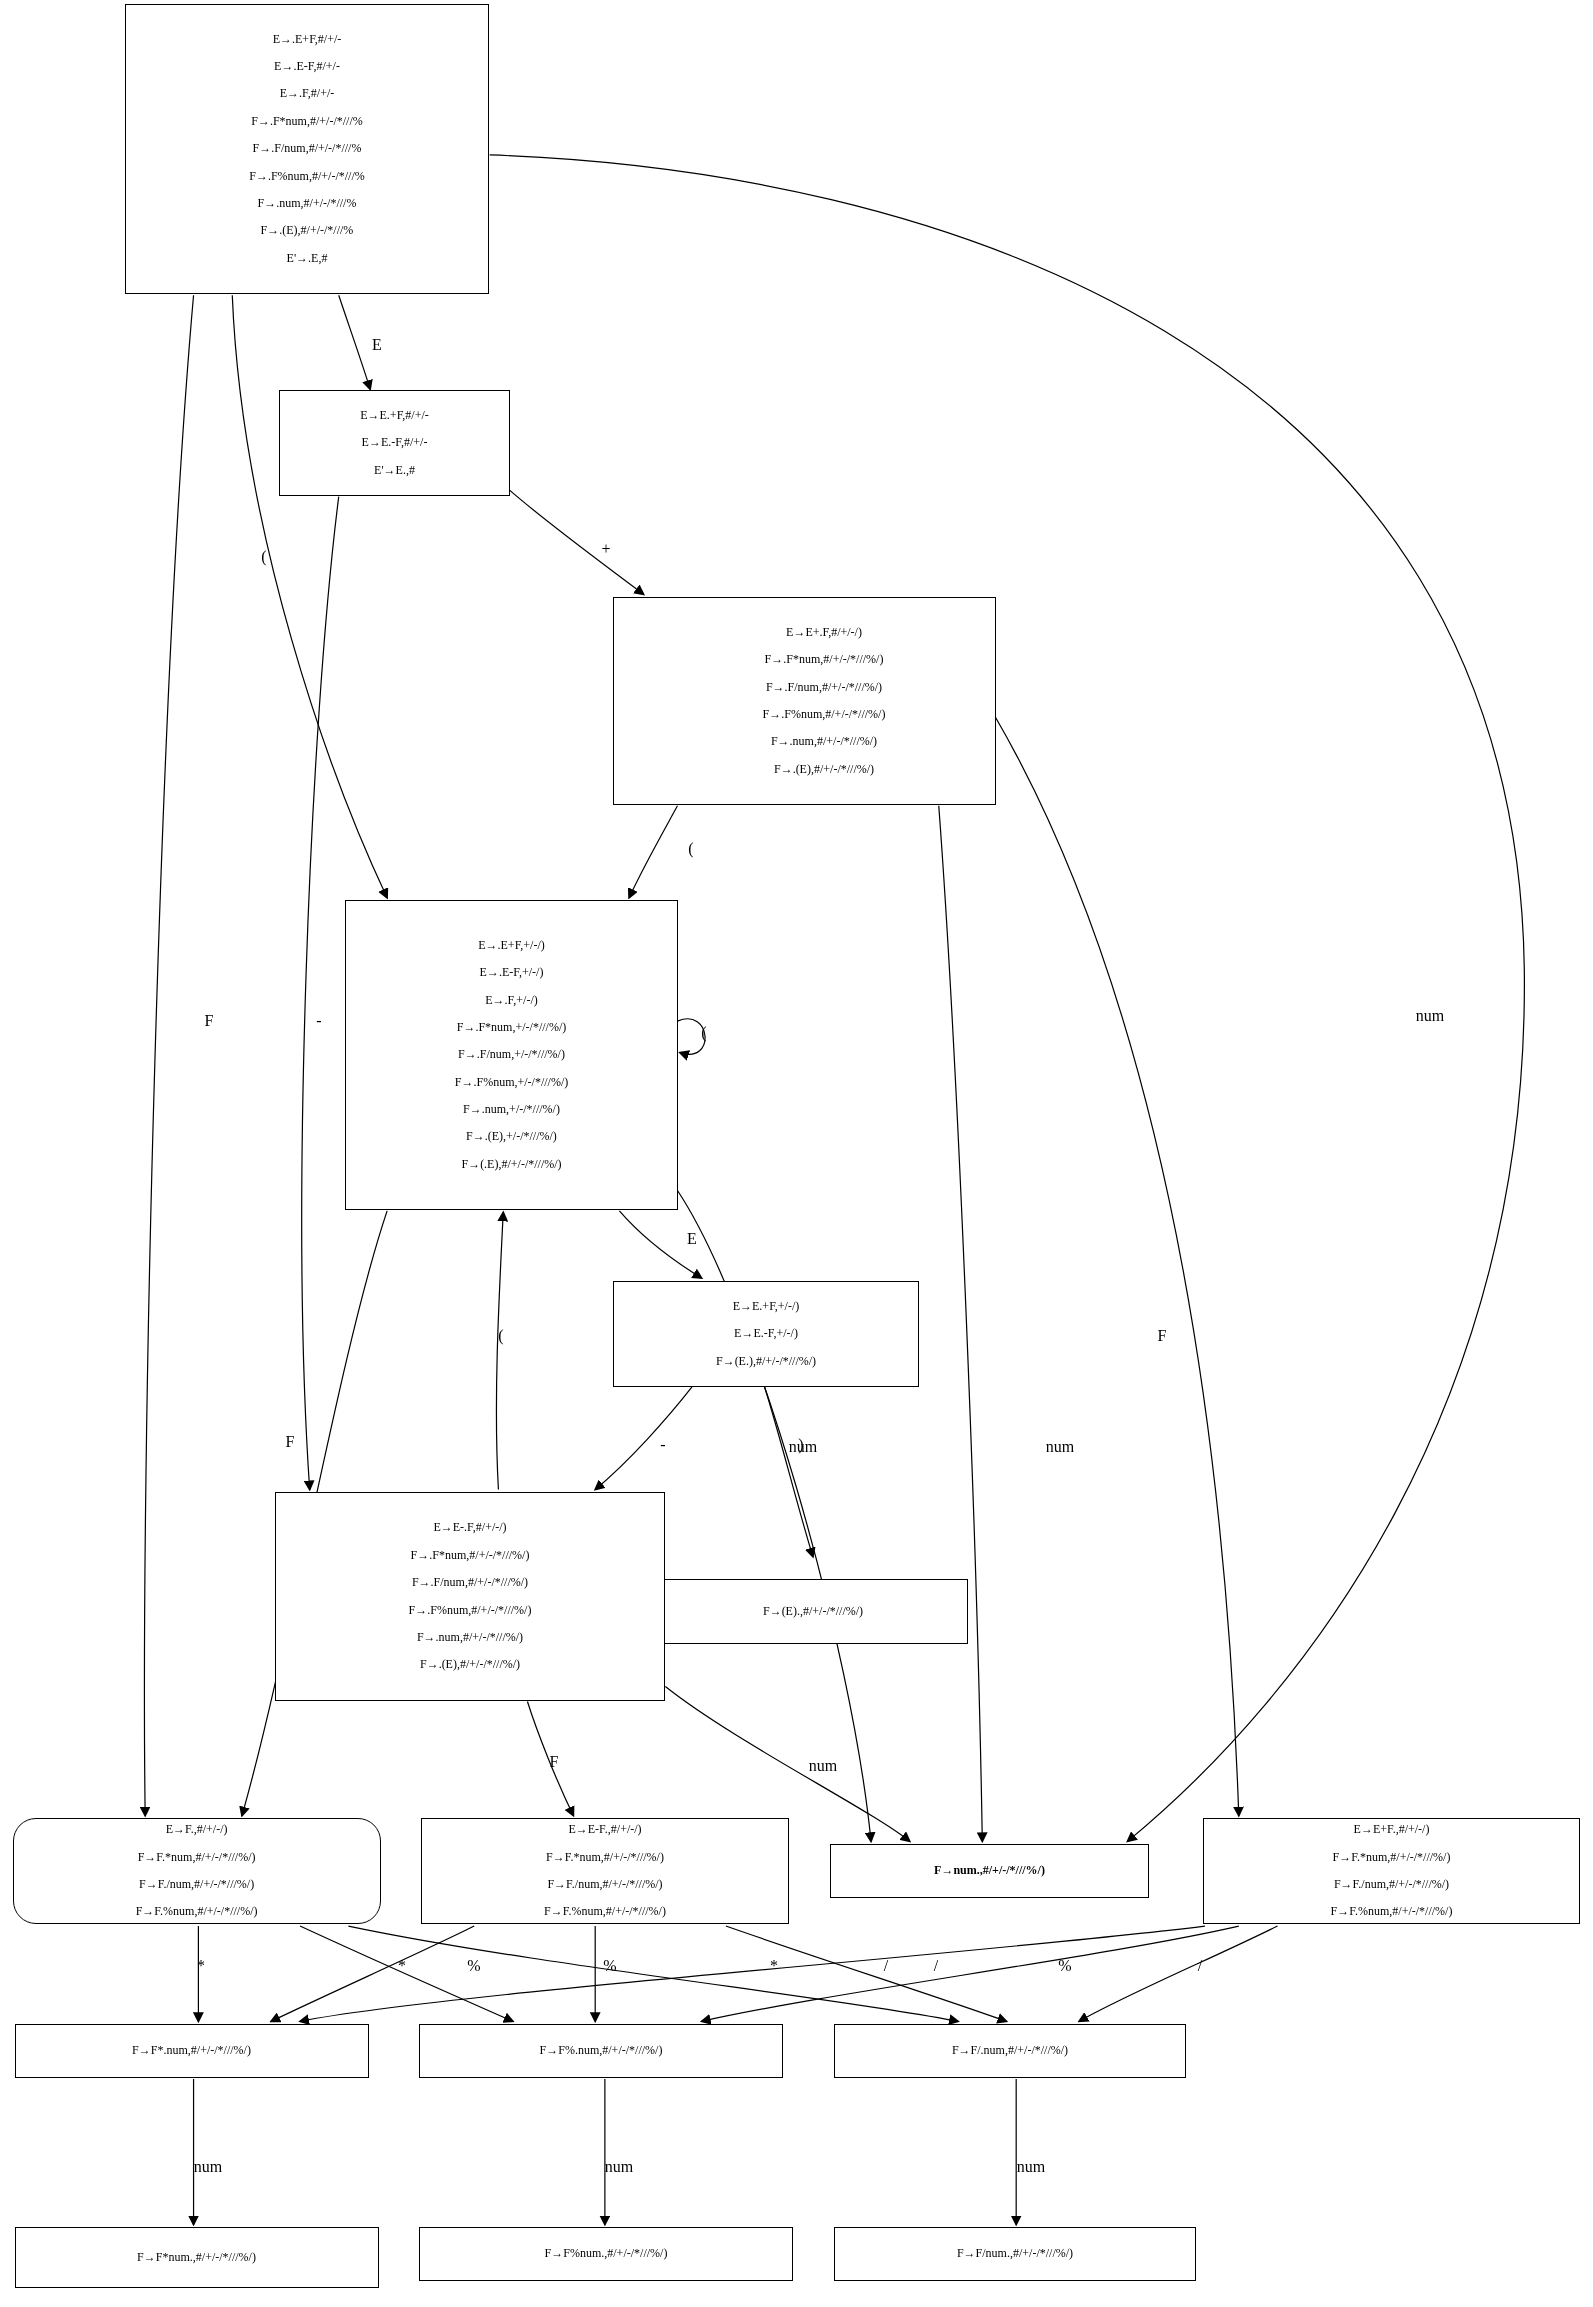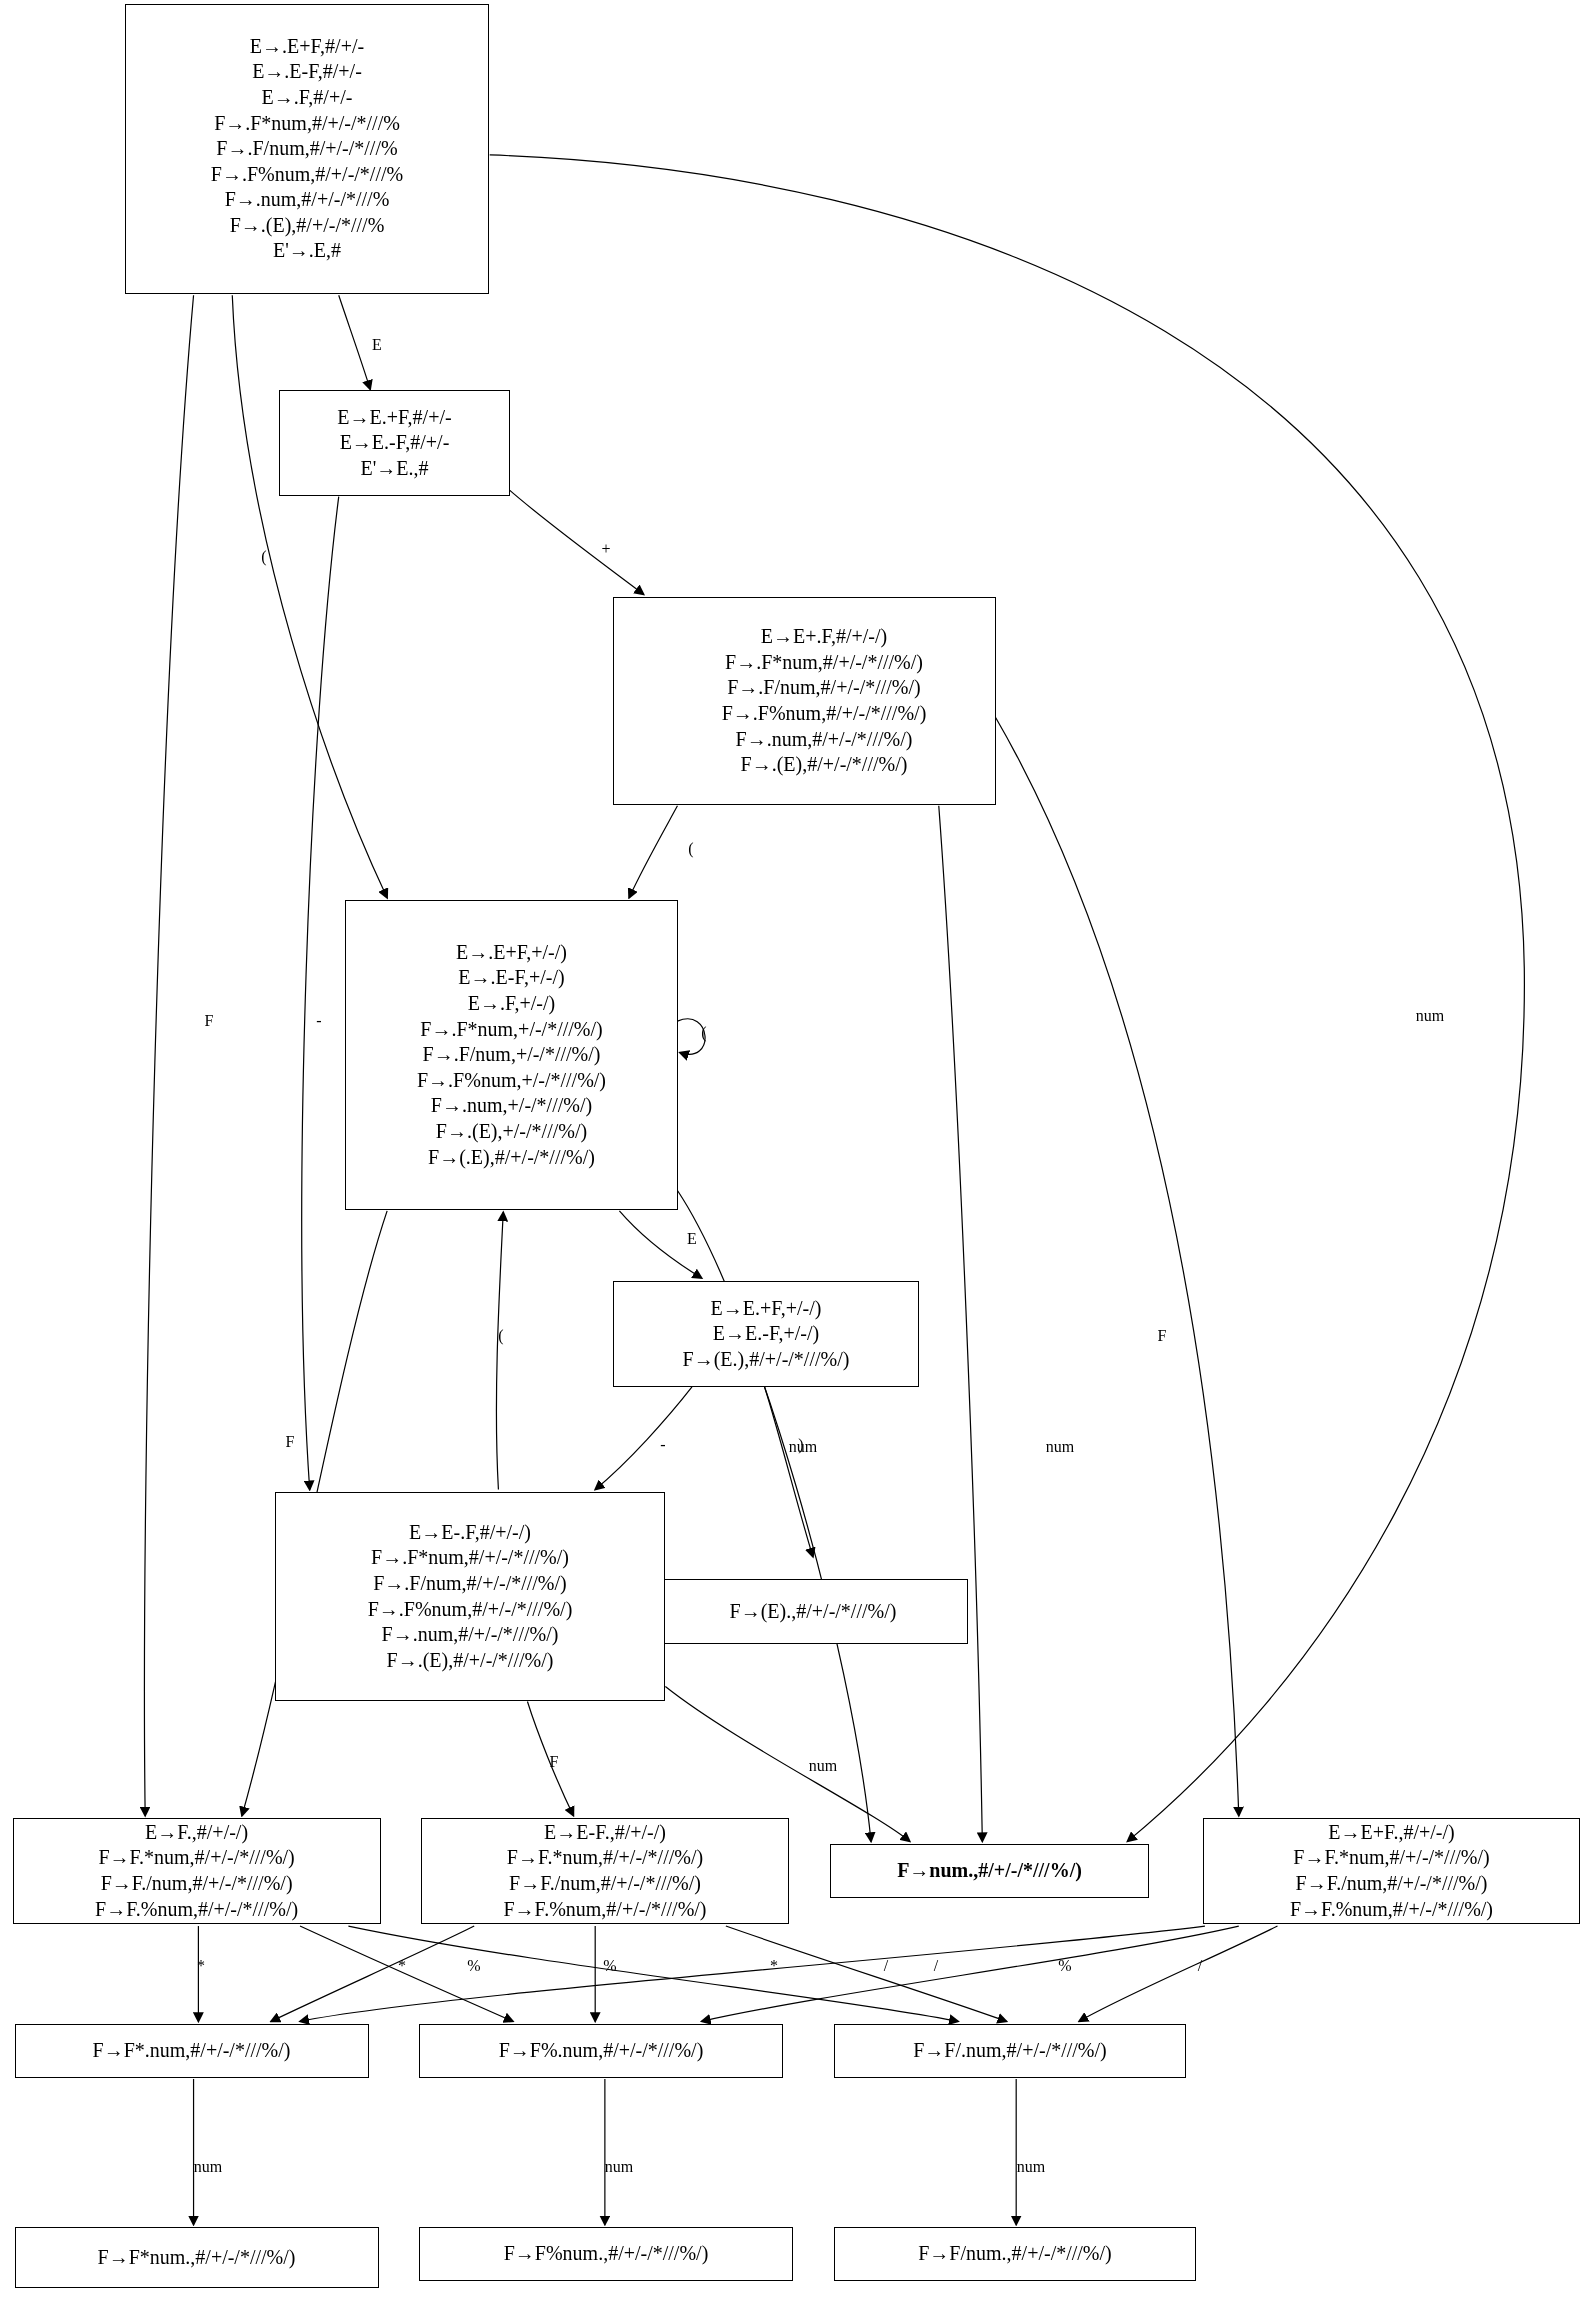--- a/index.html
+++ b/index.html
@@ -29,24 +29,25 @@
     position: absolute;
     box-sizing: border-box;
     border: 1.2px solid #000000;
     background: #ffffff;
     display: flex;
     flex-direction: column;
     align-items: center;
     justify-content: center;
     text-align: center;
     font-family: "Liberation Serif", serif;
-    font-size: 20px;
+    font-size: 12px;
     line-height: 1.28;
     color: #000000;
     white-space: nowrap;
+    gap: 12px;
   }
   .node .ln {
     display: block;
   }
   .elabel {
     position: absolute;
     font-family: "Liberation Serif", serif;
     font-size: 16px;
     color: #000000;
     white-space: nowrap;
@@ -141,21 +142,21 @@
         <span class="ln">F→(E).,#/+/-/*///%/)</span>
       </div>
       <div class="node" style="left: 275px; top: 1492px; width: 390px; height: 209px;">
         <span class="ln">E→E-.F,#/+/-/)</span>
         <span class="ln">F→.F*num,#/+/-/*///%/)</span>
         <span class="ln">F→.F/num,#/+/-/*///%/)</span>
         <span class="ln">F→.F%num,#/+/-/*///%/)</span>
         <span class="ln">F→.num,#/+/-/*///%/)</span>
         <span class="ln">F→.(E),#/+/-/*///%/)</span>
       </div>
-      <div class="node" style="left: 12.6px; top: 1818px; width: 368px; height: 106px;">
+      <div class="node" style="left: 12.6px; top: 1818px; width: 368px; height: 106px; border-radius: 23px;">
         <span class="ln">E→F.,#/+/-/)</span>
         <span class="ln">F→F.*num,#/+/-/*///%/)</span>
         <span class="ln">F→F./num,#/+/-/*///%/)</span>
         <span class="ln">F→F.%num,#/+/-/*///%/)</span>
       </div>
       <div class="node" style="left: 421px; top: 1818px; width: 368px; height: 106px;">
         <span class="ln">E→E-F.,#/+/-/)</span>
         <span class="ln">F→F.*num,#/+/-/*///%/)</span>
         <span class="ln">F→F./num,#/+/-/*///%/)</span>
         <span class="ln">F→F.%num,#/+/-/*///%/)</span>

